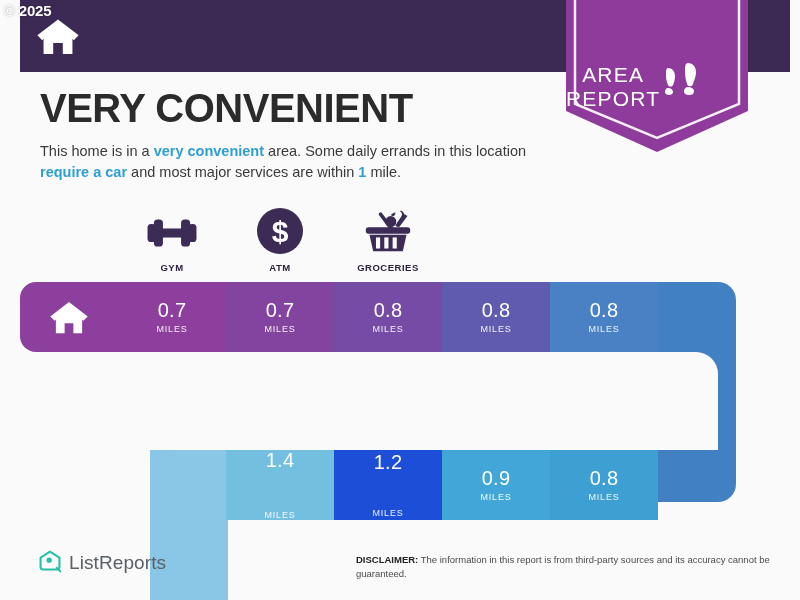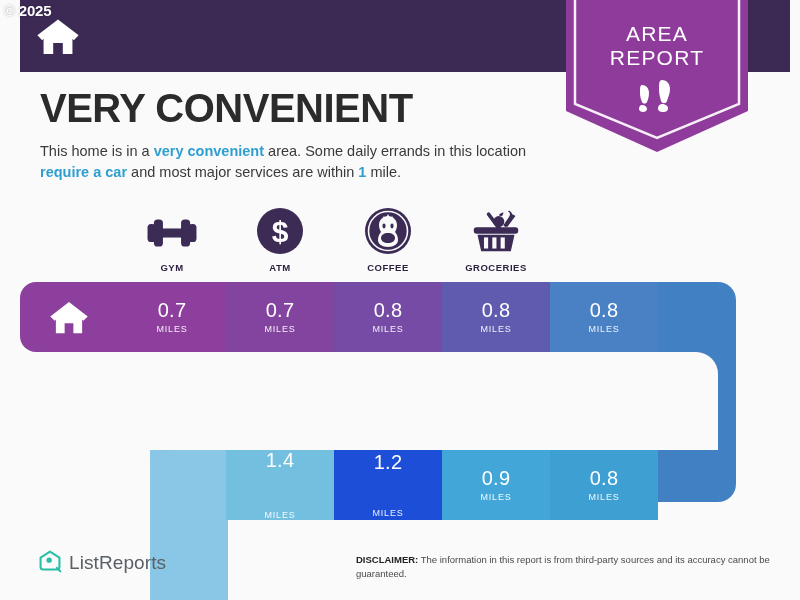--- a/index.html
+++ b/index.html
@@ -30,21 +30,21 @@
     color:#ffffff; font-size:14.5px; line-height:1.35;
     letter-spacing:.3px; font-weight:400; max-width:460px;
   }
 
   
   .badge{
     position:absolute; left:566px; top:0; width:182px; height:152px;
     background:#8e3b9b;
     clip-path:polygon(0 0, 100% 0, 100% 73%, 50% 100%, 0 73%);
     z-index:20;
-    display:flex; flex-direction:column; align-items:center;
+    display:flex; flex-direction:row; align-items:center;
   }
   .badge-ol-svg{ position:absolute; left:0; top:0; width:182px; height:152px; }
   .badge-title{
     position:relative; z-index:2; margin-top:22px;
     color:#ffffff; font-size:21px; line-height:1.12;
     letter-spacing:1.2px; text-align:center; font-weight:400;
   }
   .badge-feet{ position:relative; z-index:2; margin-top:10px; }
 
   
@@ -154,35 +154,20 @@
     <div class="icon-glyph">
       <svg width="48" height="48" viewBox="0 0 48 48">
         <circle cx="24" cy="24" r="23" fill="#3b2b55"></circle>
         <text x="24" y="35" font-family="Liberation Sans, sans-serif" font-size="30" font-weight="bold" fill="#ffffff" text-anchor="middle">$</text>
       </svg>
     </div>
     <div class="icon-label">ATM</div>
   </div>
 
 
-  <div class="icon-cell">
-    <div class="icon-glyph">
-      <svg width="48" height="48" viewBox="0 0 48 48">
-        <circle cx="24" cy="24" r="23" fill="#3b2b55"></circle>
-        <circle cx="24" cy="24" r="19.5" fill="none" stroke="#fafafa" stroke-width="1.6"></circle>
-        <path d="M24 9 c5 0 9 4 9 9 c0 3 -1 5 -2 7 c2 2 3 5 3 8 c0 4 -4 7 -10 7 c-6 0 -10 -3 -10 -7
-                 c0 -3 1 -6 3 -8 c-1 -2 -2 -4 -2 -7 c0 -5 4 -9 9 -9 z" fill="#fafafa"></path>
-        <ellipse cx="20" cy="19" rx="1.6" ry="2.4" fill="#3b2b55"></ellipse>
-        <ellipse cx="28" cy="19" rx="1.6" ry="2.4" fill="#3b2b55"></ellipse>
-        <path d="M24 26 c-4 0 -7 2 -7 5 c0 3 3 5 7 5 c4 0 7 -2 7 -5 c0 -3 -3 -5 -7 -5 z" fill="#3b2b55"></path>
-        <path d="M24 7 l1.6 3.2 L29 9.6 l-1.6 3.2 L24 12 l-3.4 .8 L19 9.6 l3.4 .6 Z" fill="#fafafa"></path>
-      </svg>
-    </div>
-    <div class="icon-label">COFFEE</div>
-  </div>
 
   <div class="icon-cell">
     <div class="icon-glyph">
       <svg width="56" height="50" viewBox="0 0 60 54">
         <path d="M22 10 L34 26" stroke="#3b2b55" stroke-width="4" stroke-linecap="round" fill="none"></path>
         <circle cx="33" cy="18" r="6" fill="#3b2b55"></circle>
         <path d="M33 11 c2 -3 5 -3 5 -3 c0 2 -1 4 -3 4 z" fill="#3b2b55"></path>
         <path d="M44 6 c4 2 5 6 2 10 l-6 8 l-2 -2 l6 -9 c2 -3 1 -5 -1 -6 z" fill="#3b2b55"></path>
         <path d="M48 10 l3 2 l-9 12 l-3 -2 z" fill="#3b2b55"></path>
         <rect x="6" y="24" width="48" height="7" rx="3" fill="#3b2b55"></rect>

